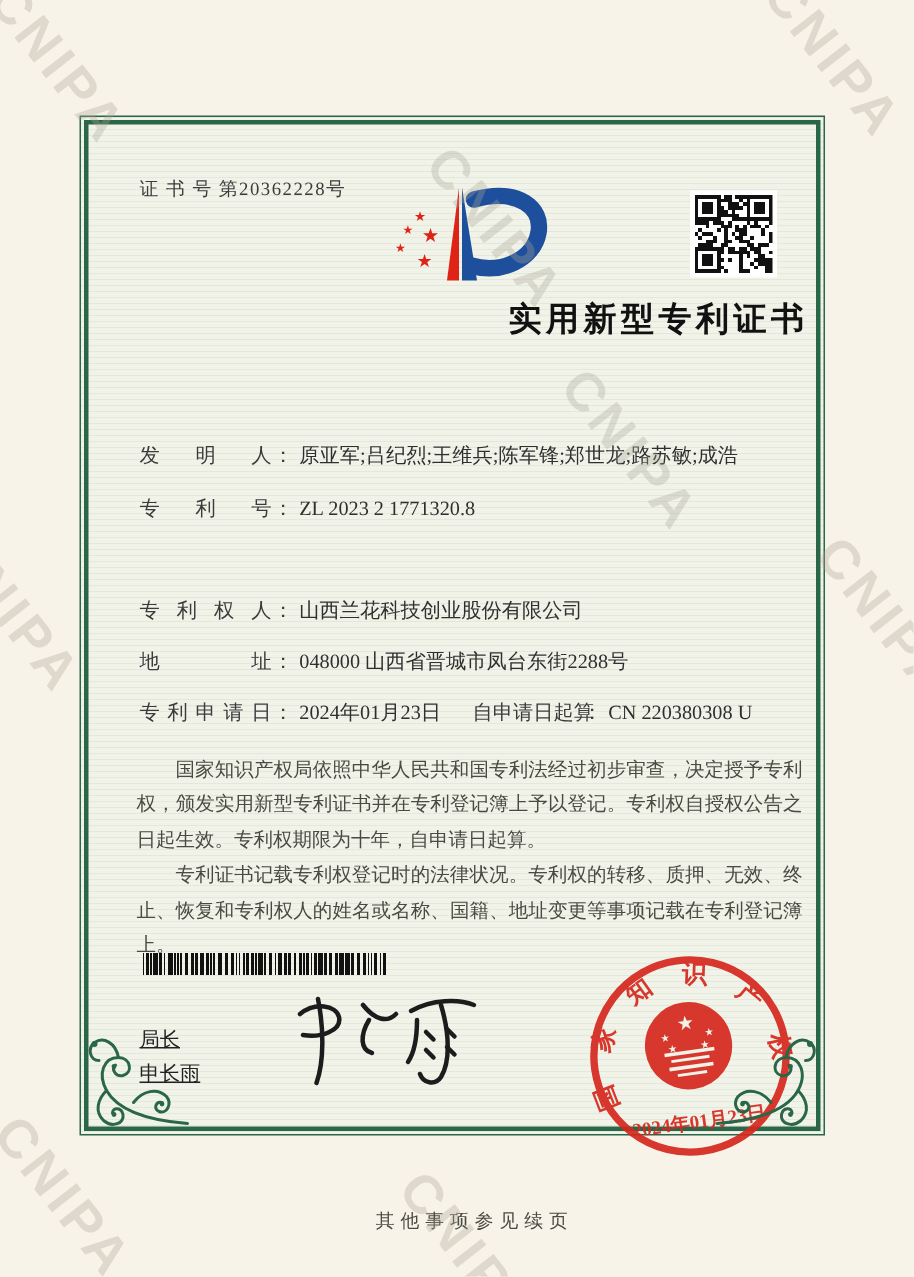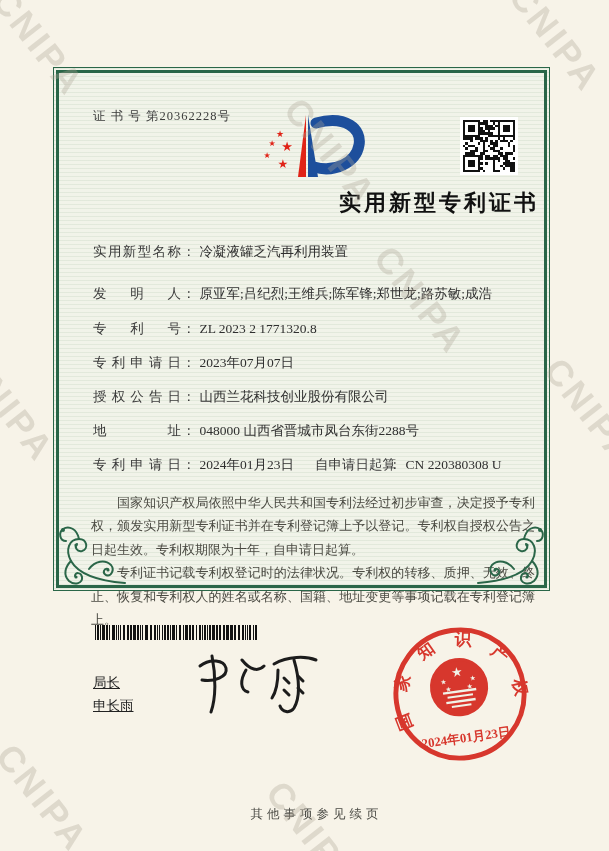--- a/index.html
+++ b/index.html
@@ -18,21 +18,21 @@
     font-size:36px;
     letter-spacing:3px;
     color:rgba(172,165,148,0.33);
     transform:translate(-50%,-50%) rotate(52deg);
     z-index:6;
     pointer-events:none;
     white-space:nowrap;
   }
   
   .frame {
-    position:absolute; left:53px; top:67px; width:497px; height:524px;
+    position:absolute; left:53px; top:77px; width:497px; height:680px;
     border:1px solid #2a6648;
     background:
       repeating-linear-gradient(180deg, rgba(125,162,125,0.13) 0 1px, rgba(125,162,125,0) 1px 4px),
       #f1f3e9;
     z-index:1;
   }
   .frame-inner {
     position:absolute; inset:2px;
     border:3px solid #2a6648;
   }
@@ -311,34 +311,28 @@
               <rect x="15" y="1" width="5" height="5" fill="#fff"></rect>
               <rect x="16" y="2" width="3" height="3"></rect>
             <rect x="0" y="14" width="7" height="7"></rect>
               <rect x="1" y="15" width="5" height="5" fill="#fff"></rect>
               <rect x="2" y="16" width="3" height="3"></rect>
           </svg>
       </div>
 
       <div class="title">实用新型专利证书</div>
 
-      <div class="row" style="top:165px">
-        <span class="lbl">实用新型名称</span><span class="colon">：</span><span class="val">冷凝液罐乏汽再利用装置</span>
-      </div>
       <div class="row" style="top:207px">
         <span class="lbl">发明人</span><span class="colon">：</span><span class="val">原亚军;吕纪烈;王维兵;陈军锋;郑世龙;路苏敏;成浩</span>
       </div>
       <div class="row" style="top:242px">
         <span class="lbl">专利号</span><span class="colon">：</span><span class="val">ZL 2023 2 1771320.8</span>
       </div>
-      <div class="row" style="top:276px">
-        <span class="lbl">专利申请日</span><span class="colon">：</span><span class="val">2023年07月07日</span>
-      </div>
       <div class="row" style="top:310px">
-        <span class="lbl">授权公告日</span><span class="colon">：</span><span class="val">山西兰花科技创业股份有限公司</span>
+        <span class="lbl">专利权人</span><span class="colon">：</span><span class="val">山西兰花科技创业股份有限公司</span>
       </div>
       <div class="row" style="top:344px">
         <span class="lbl">地址</span><span class="colon">：</span><span class="val">048000 山西省晋城市凤台东街2288号</span>
       </div>
       <div class="row" style="top:378px">
         <span class="lbl">专利申请日</span><span class="colon">：</span><span class="val">2024年01月23日</span>
         <span class="pair2">
           <span class="lbl2">自申请日起算</span><span class="colon">：</span><span class="val">CN 220380308 U</span>
         </span>
       </div>

